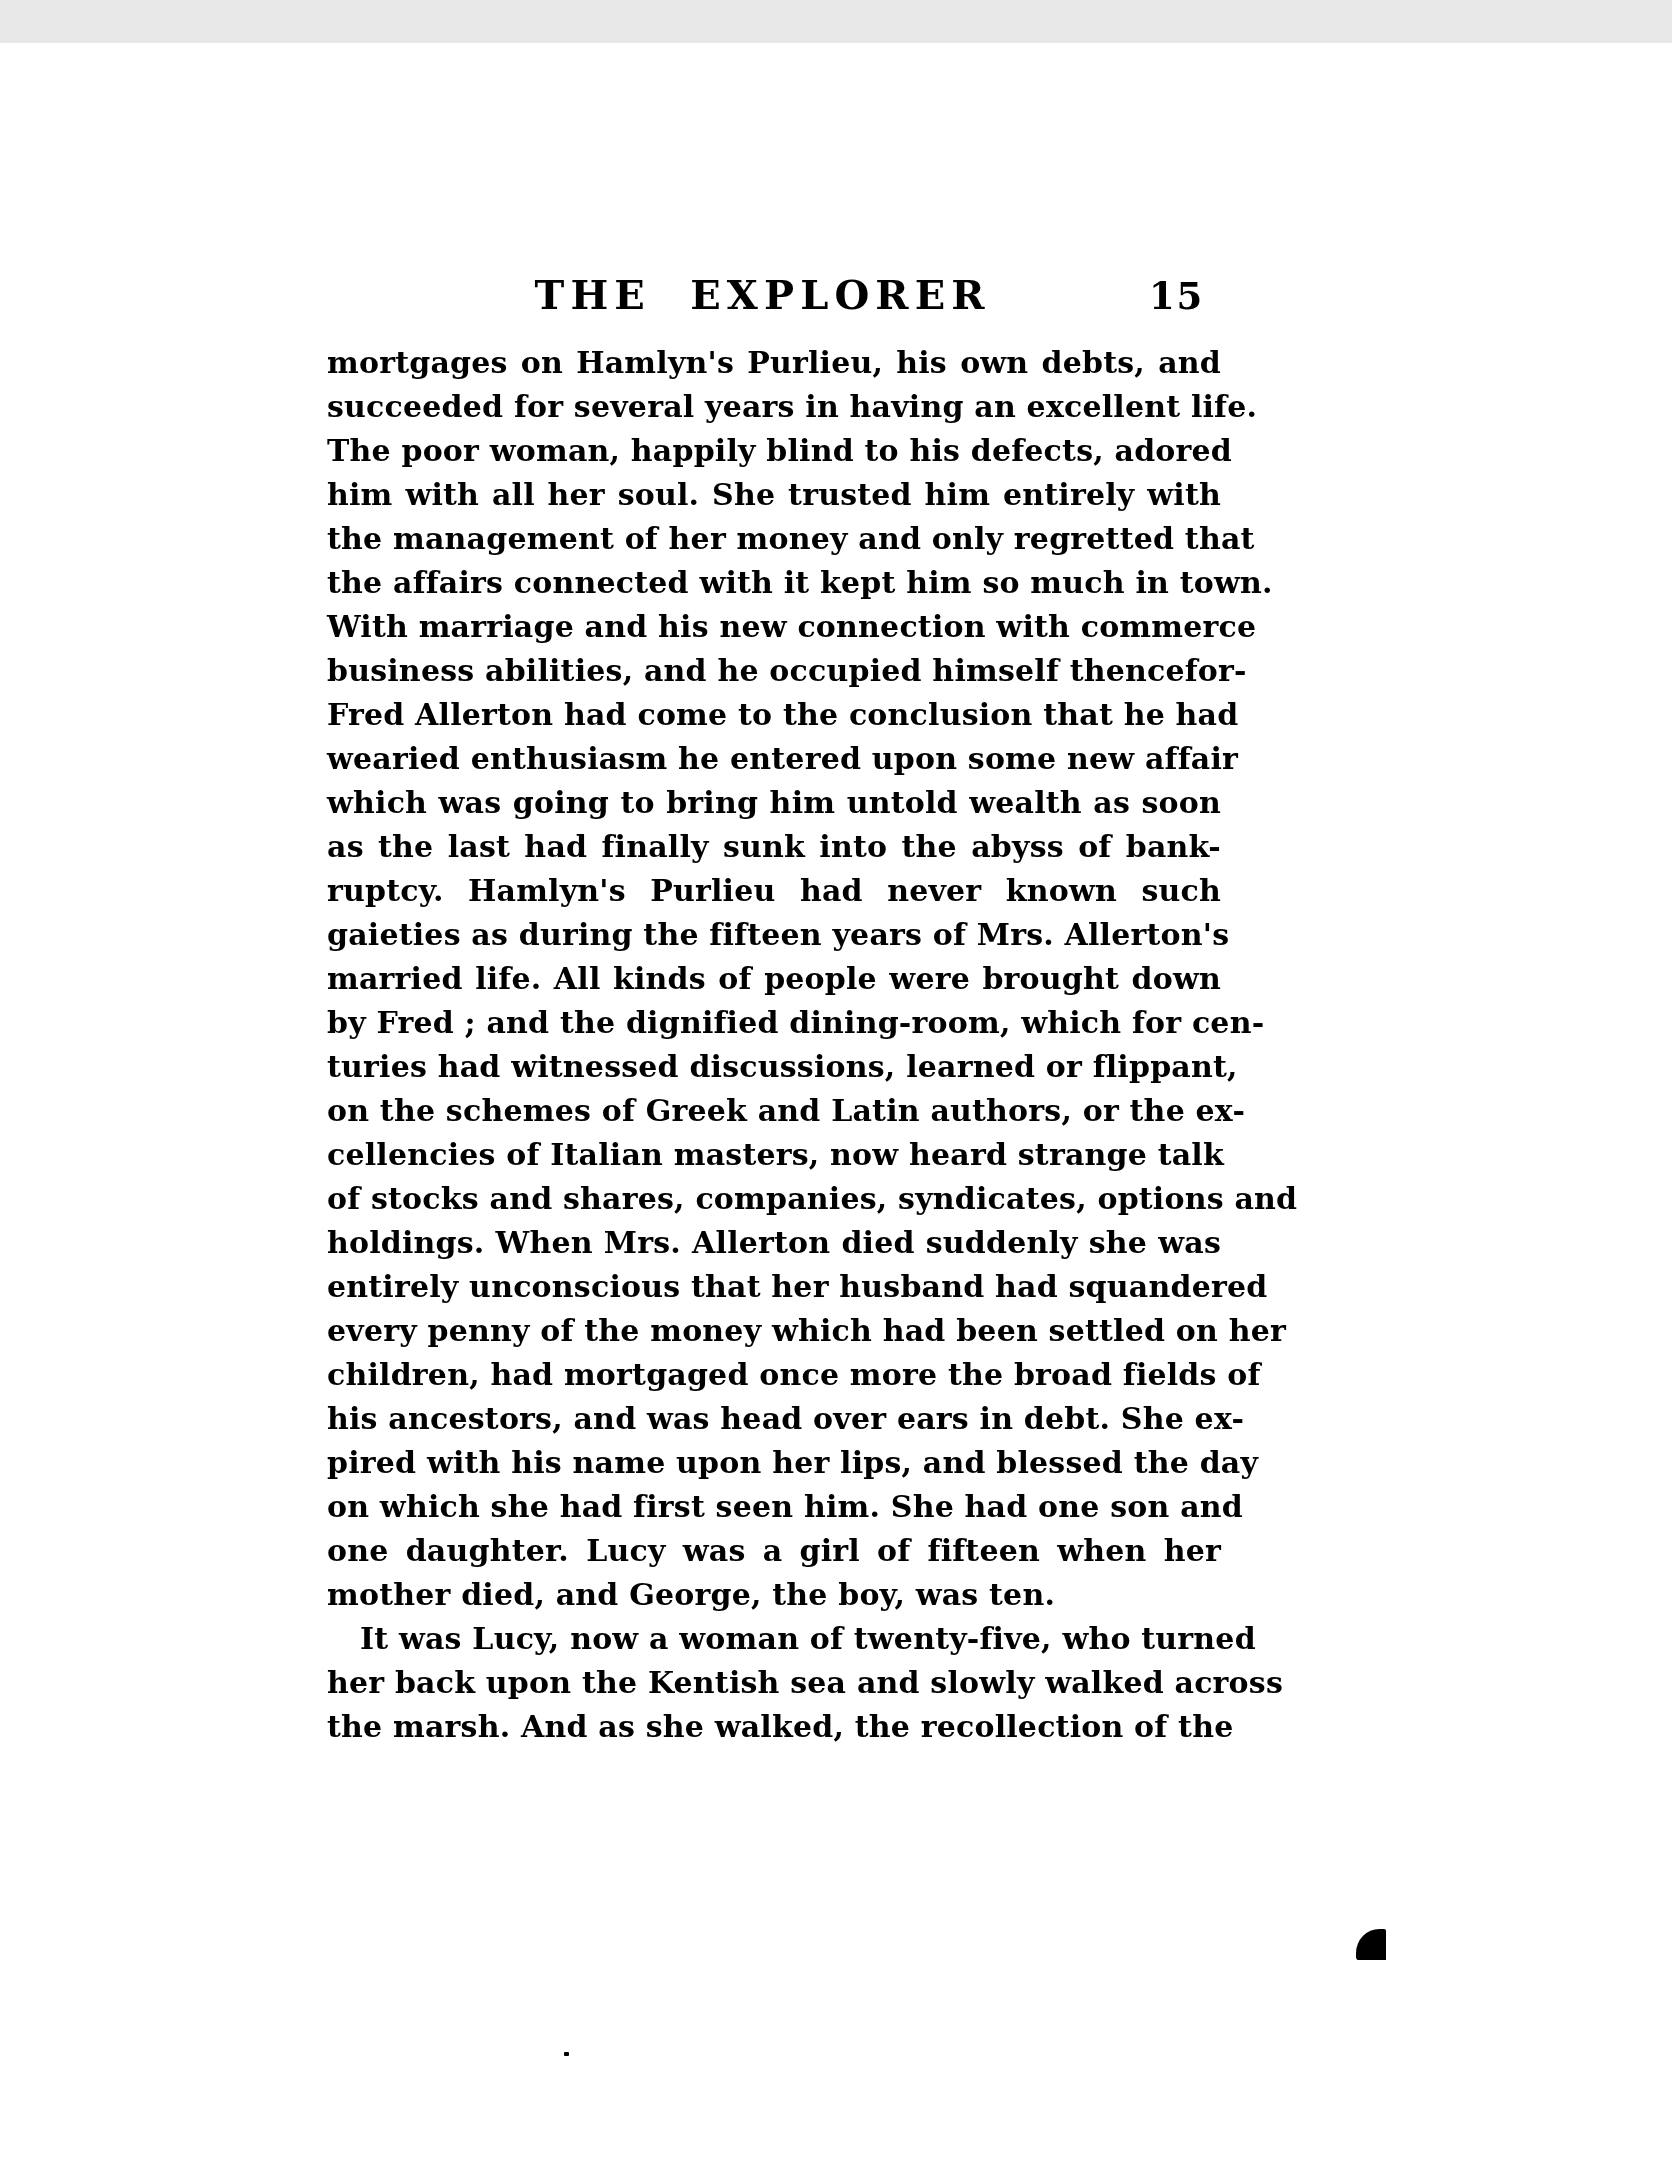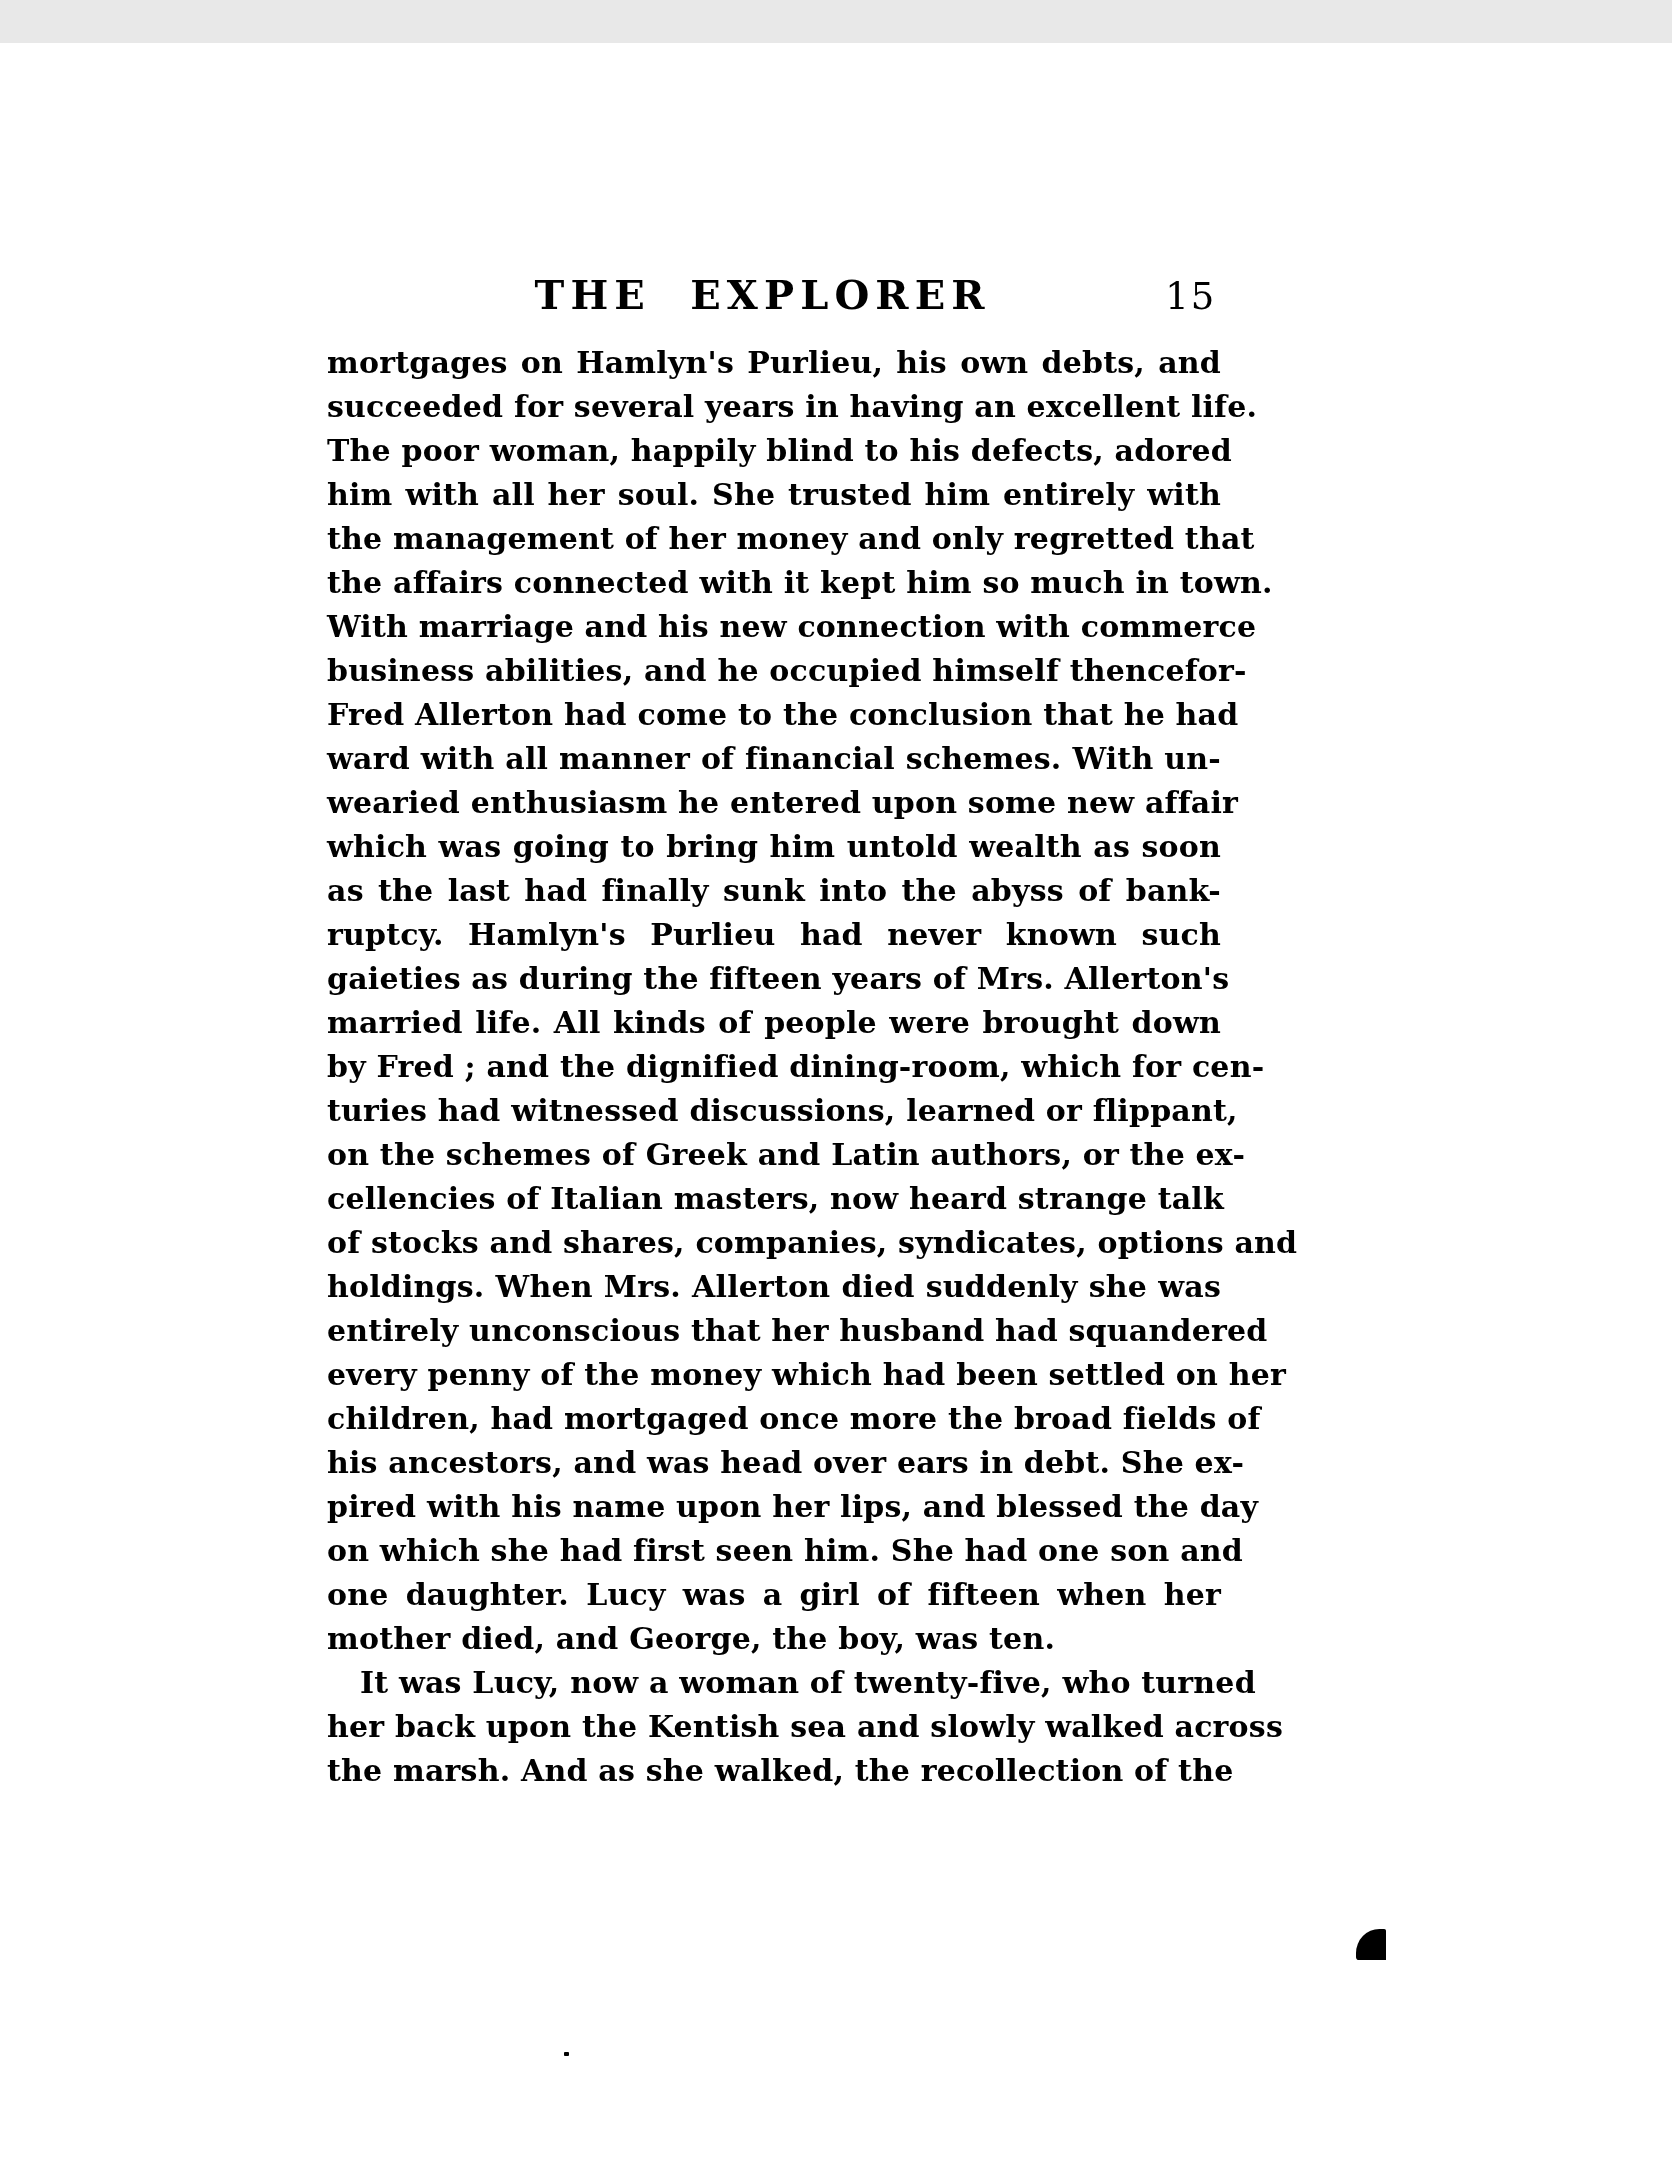--- a/index.html
+++ b/index.html
@@ -29,25 +29,25 @@
     transform: translateX(-11.4px);
     font-size: 40px;
     line-height: 40px;
     font-weight: bold;
     letter-spacing: 6.1px;
     word-spacing: 19.3px;
     white-space: nowrap;
   }
   .page-number {
     position: absolute;
-    right: 5px;
+    right: 17px;
     top: 1.8px;
     font-size: 37px;
     line-height: 39px;
-    font-weight: normal;
+    font-weight: bold;
     letter-spacing: 1.8px;
   }
   .body-text {
     position: absolute;
     left: 327px;
     top: 298px;
     width: 894px;
   }
   .line {
     height: 44px;
@@ -97,21 +97,20 @@
   <div class="body-text">
     <div class="line">mortgages on Hamlyn's Purlieu, his own debts, and</div>
     <div class="line">succeeded for several years in having an excellent life.</div>
     <div class="line">The poor woman, happily blind to his defects, adored</div>
     <div class="line">him with all her soul.  She trusted him entirely with</div>
     <div class="line">the management of her money and only regretted that</div>
     <div class="line">the affairs connected with it kept him so much in town.</div>
     <div class="line">With marriage and his new connection with commerce</div>
     <div class="line">business abilities, and he occupied himself thencefor-</div>
     <div class="line">Fred Allerton had come to the conclusion that he had</div>
-    <div class="line">ward with all manner of financial schemes.  With un-</div>
     <div class="line">wearied enthusiasm he entered upon some new affair</div>
     <div class="line">which was going to bring him untold wealth as soon</div>
     <div class="line">as the last had finally sunk into the abyss of bank-</div>
     <div class="line">ruptcy.  Hamlyn's Purlieu had never known such</div>
     <div class="line">gaieties as during the fifteen years of Mrs. Allerton's</div>
     <div class="line">married life.  All kinds of people were brought down</div>
     <div class="line">by Fred ; and the dignified dining-room, which for cen-</div>
     <div class="line">turies had witnessed discussions, learned or flippant,</div>
     <div class="line">on the schemes of Greek and Latin authors, or the ex-</div>
     <div class="line">cellencies of Italian masters, now heard strange talk</div>

